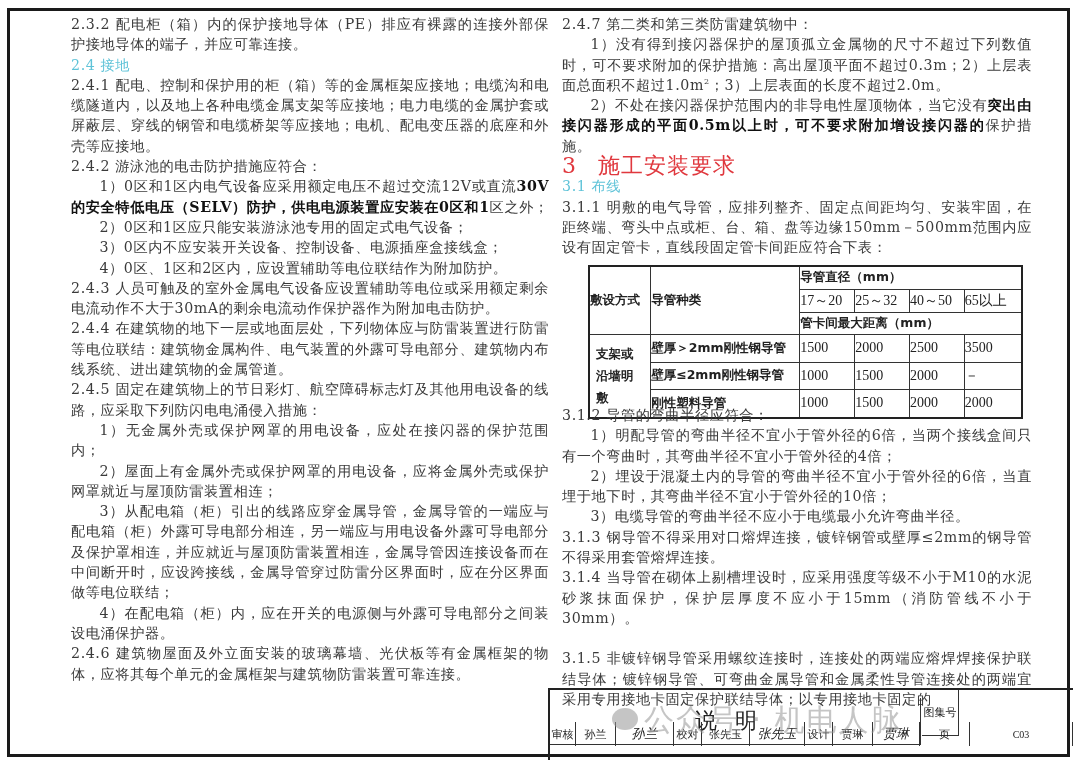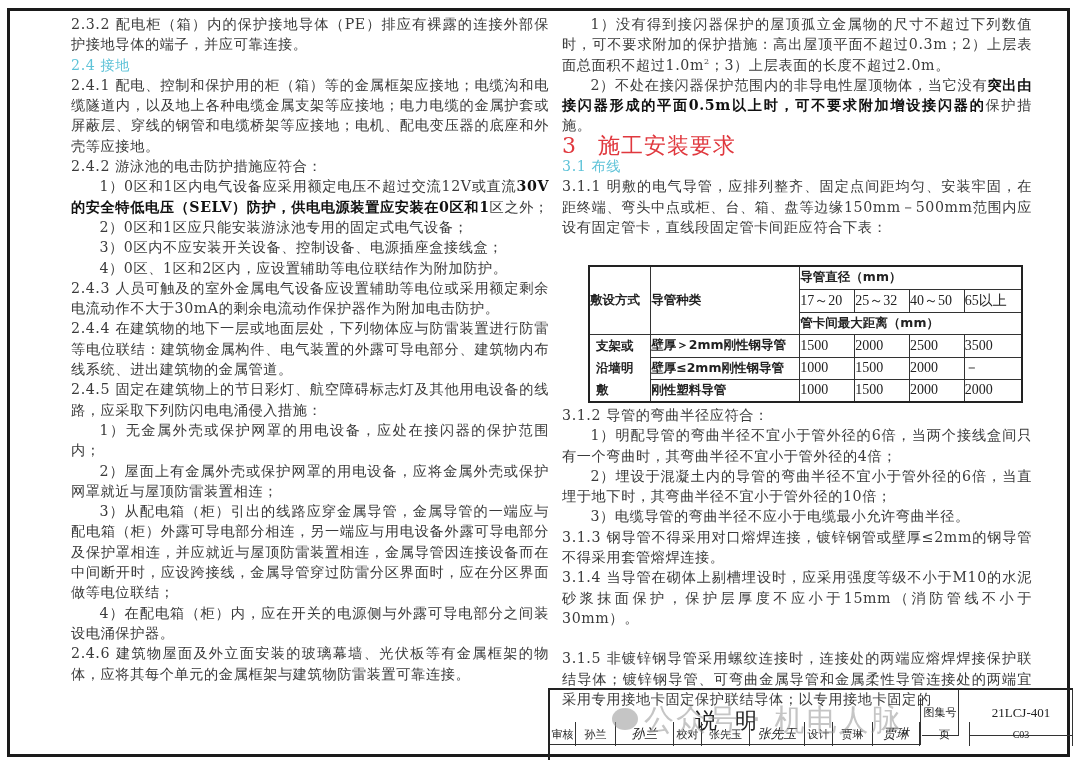--- a/index.html
+++ b/index.html
@@ -57,20 +57,21 @@
   <p class="p">2.4.4 在建筑物的地下一层或地面层处，下列物体应与防雷装置进行防雷等电位联结：建筑物金属构件、电气装置的外露可导电部分、建筑物内布线系统、进出建筑物的金属管道。</p>
   <p class="p">2.4.5 固定在建筑物上的节日彩灯、航空障碍标志灯及其他用电设备的线路，应采取下列防闪电电涌侵入措施：</p>
   <p class="p ind">1）无金属外壳或保护网罩的用电设备，应处在接闪器的保护范围内；</p>
   <p class="p ind">2）屋面上有金属外壳或保护网罩的用电设备，应将金属外壳或保护网罩就近与屋顶防雷装置相连；</p>
   <p class="p ind">3）从配电箱（柜）引出的线路应穿金属导管，金属导管的一端应与配电箱（柜）外露可导电部分相连，另一端应与用电设备外露可导电部分及保护罩相连，并应就近与屋顶防雷装置相连，金属导管因连接设备而在中间断开时，应设跨接线，金属导管穿过防雷分区界面时，应在分区界面做等电位联结；</p>
   <p class="p ind">4）在配电箱（柜）内，应在开关的电源侧与外露可导电部分之间装设电涌保护器。</p>
   <p class="p">2.4.6 建筑物屋面及外立面安装的玻璃幕墙、光伏板等有金属框架的物体，应将其每个单元的金属框架与建筑物防雷装置可靠连接。</p>
 </div>
 
 <div class="col col-right">
+  <p class="p">2.4.7 第二类和第三类防雷建筑物中：</p>
   <p class="p ind"><span>1）没有得到接闪器保护的屋顶孤立金属物的尺寸不超过下列数值时，可不要求附加的保护措施：高出屋顶平面不超过0.3m；2）上层表面总面积不超过1.0m</span><sup>2</sup><span>；3）上层表面的长度不超过2.0m。</span></p>
   <p class="p ind"><span>2）不处在接闪器保护范围内的非导电性屋顶物体，当它没有</span><span class="bold">突出由接闪器形成的平面0.5m以上时，可不要求附加增设接闪器的</span><span>保护措施。</span></p>
   <p class="h-red"><span class="num">3</span><span>施工安装要求</span></p>
   <p class="h-cyan">3.1 布线</p>
   <p class="p">3.1.1 明敷的电气导管，应排列整齐、固定点间距均匀、安装牢固，在距终端、弯头中点或柜、台、箱、盘等边缘150mm－500mm范围内应设有固定管卡，直线段固定管卡间距应符合下表：</p>
 </div>
 
 <table class="spec">
   <colgroup>
     <col style="width:62px">
@@ -89,21 +90,21 @@
   <tr style="height:23px">
     <td class="num">17～20</td>
     <td class="num">25～32</td>
     <td class="num">40～50</td>
     <td class="num">65以上</td>
   </tr>
   <tr style="height:22px">
     <td colspan="4">管卡间最大距离（mm）</td>
   </tr>
   <tr style="height:23px">
-    <td rowspan="3" style="padding:0 6px;text-align:left;line-height:22px;">支架或沿墙明敷</td>
+    <td rowspan="3" style="padding:8px 6px;text-align:left;line-height:22px;">支架或沿墙明敷</td>
     <td>壁厚＞2mm刚性钢导管</td>
     <td class="num">1500</td>
     <td class="num">2000</td>
     <td class="num">2500</td>
     <td class="num">3500</td>
   </tr>
   <tr style="height:22px">
     <td>壁厚≤2mm刚性钢导管</td>
     <td class="num">1000</td>
     <td class="num">1500</td>
@@ -126,21 +127,20 @@
   <p class="p ind">2）埋设于混凝土内的导管的弯曲半径不宜小于管外径的6倍，当直埋于地下时，其弯曲半径不宜小于管外径的10倍；</p>
   <p class="p ind">3）电缆导管的弯曲半径不应小于电缆最小允许弯曲半径。</p>
   <p class="p">3.1.3 钢导管不得采用对口熔焊连接，镀锌钢管或壁厚≤2mm的钢导管不得采用套管熔焊连接。</p>
   <p class="p">3.1.4 当导管在砌体上剔槽埋设时，应采用强度等级不小于M10的水泥砂浆抹面保护，保护层厚度不应小于15mm（消防管线不小于30mm）。</p>
   <p class="p" style="height:61px;overflow:hidden;margin-top:20px;">3.1.5 非镀锌钢导管采用螺纹连接时，连接处的两端应熔焊焊接保护联结导体；镀锌钢导管、可弯曲金属导管和金属柔性导管连接处的两端宜采用专用接地卡固定保护联结导体；以专用接地卡固定的</p>
 </div>
 
 <div class="titleblock">
   <div class="tb-title">说明</div>
   <div class="tb-cell" style="left:372px; top:0; width:37px; height:46px; border-bottom:1px solid #333;">图集号</div>
-  <div class="tb-cell" style="left:420px; top:0; width:103px; height:46px; border-bottom:1px solid #333; font-family:'Liberation Serif',serif; font-size:13px;">21LCJ-401</div>
 
   <div class="tb-cell tb-row2" style="left:0; width:26px;">审核</div>
   <div class="tb-cell tb-row2" style="left:26px; width:40px;">孙兰</div>
   <div class="tb-cell tb-row2 sig" style="left:66px; width:58px;">孙兰</div>
   <div class="tb-cell tb-row2" style="left:124px; width:28px;">校对</div>
   <div class="tb-cell tb-row2" style="left:152px; width:48px;">张先玉</div>
   <div class="tb-cell tb-row2 sig" style="left:200px; width:55px;">张先玉</div>
   <div class="tb-cell tb-row2" style="left:255px; width:28px;">设计</div>
   <div class="tb-cell tb-row2" style="left:283px; width:40px;">贾琳</div>
   <div class="tb-cell tb-row2 sig" style="left:323px; width:47px;">贾琳</div>

